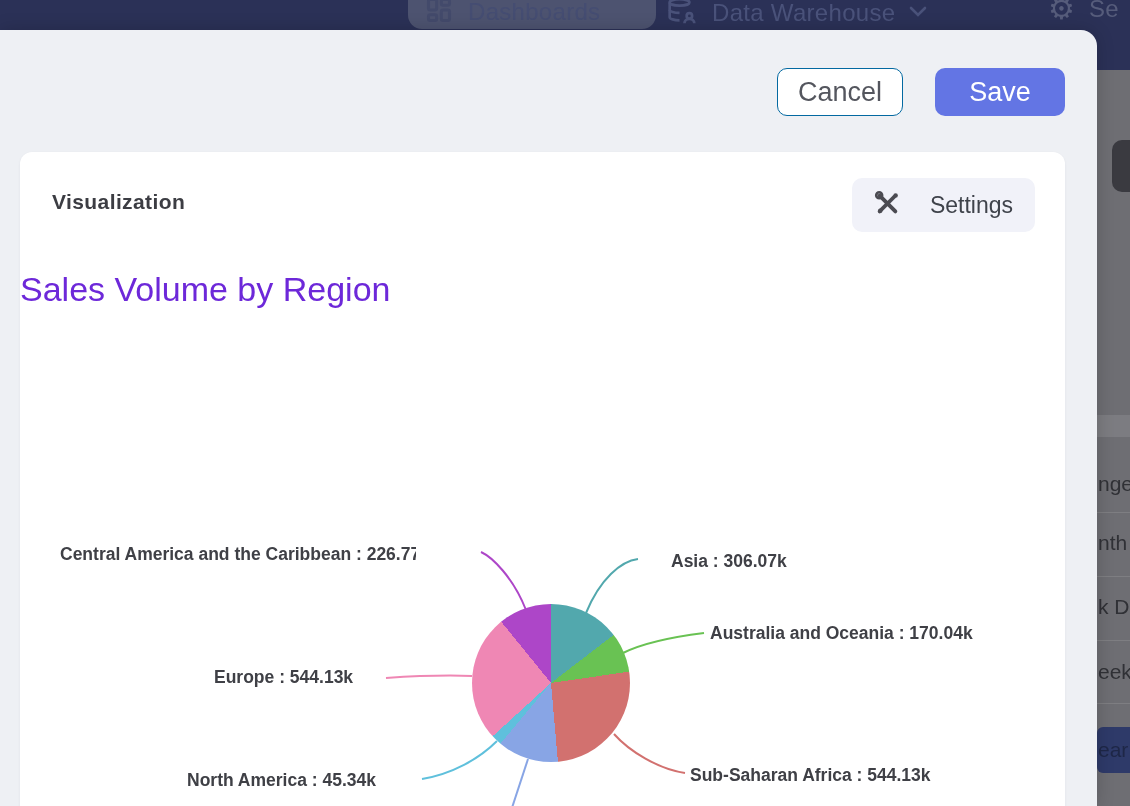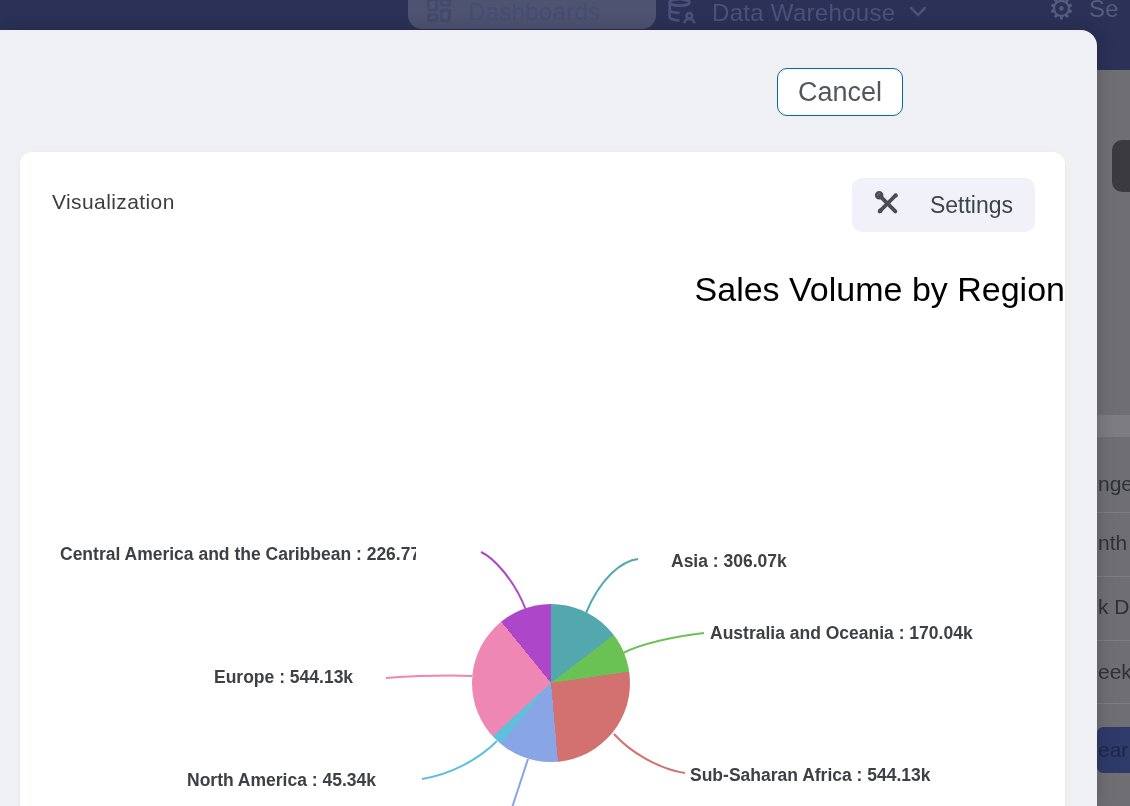--- a/index.html
+++ b/index.html
@@ -50,30 +50,30 @@
     position:absolute; left:935px; top:38px; width:130px; height:48px;
     background:#6375e4; border:none; border-radius:10px;
     font-size:27px; color:#ffffff;
   }
   .card {
     position:absolute; left:20px; top:122px; width:1045px; height:760px;
     background:#ffffff; border-radius:12px; box-shadow:0 1px 3px rgba(40,40,60,.06);
   }
   .card-heading {
     position:absolute; left:32px; top:38px;
-    font-size:21px; font-weight:400; color:#3c3d43; letter-spacing:.4px;
+    font-size:21px; font-weight:700; color:#3c3d43; letter-spacing:.4px;
   }
   .settings-btn {
     position:absolute; right:30px; top:26px; height:54px; padding:0 22px;
     background:#f1f2f9; border-radius:10px; display:flex; align-items:center; gap:29px;
   }
   .settings-btn span.lbl { font-size:23px; color:#3f434b; }
   .chart-title {
     position:absolute; left:0; top:118px; width:100%;
-    text-align:right; font-size:34px; color:#000000;
+    text-align:left; font-size:34px; color:#6d28d9;
   }
   .pie {
     position:absolute; left:452px; top:452px; width:158px; height:158px;
     border-radius:50%;
   }
   .leader-svg { position:absolute; left:0; top:0; width:1045px; height:760px; pointer-events:none; }
   .pie-label {
     position:absolute; font-size:17.5px; font-weight:700; color:#3f4046; white-space:nowrap;
   }
   .clip-char { display:inline-block; width:6px; overflow:hidden; vertical-align:bottom; }
@@ -134,20 +134,21 @@
   <span class="bg-frag" style="top:525px">k D</span>
   <span class="bg-frag" style="top:590px">eek</span>
 
   <div class="bg-selected-row">
     <span class="bg-frag">ear</span>
   </div>
 </div>
 
 <div class="modal">
   <button class="btn cancel-btn">Cancel</button>
+  <button class="btn save-btn">Save</button>
 
   <div class="card">
     <div class="card-heading">Visualization</div>
 
     <div class="settings-btn">
       <span>
         <svg width="27" height="27" viewBox="0 0 24 24" fill="none" stroke="#4b4b52" stroke-width="3.4" stroke-linecap="round">
           <path d="M5 19 L18 6"></path>
           <circle cx="19.2" cy="4.8" r="2" fill="#4b4b52" stroke="none"></circle>
           <path d="M5 5 L19 19"></path>

